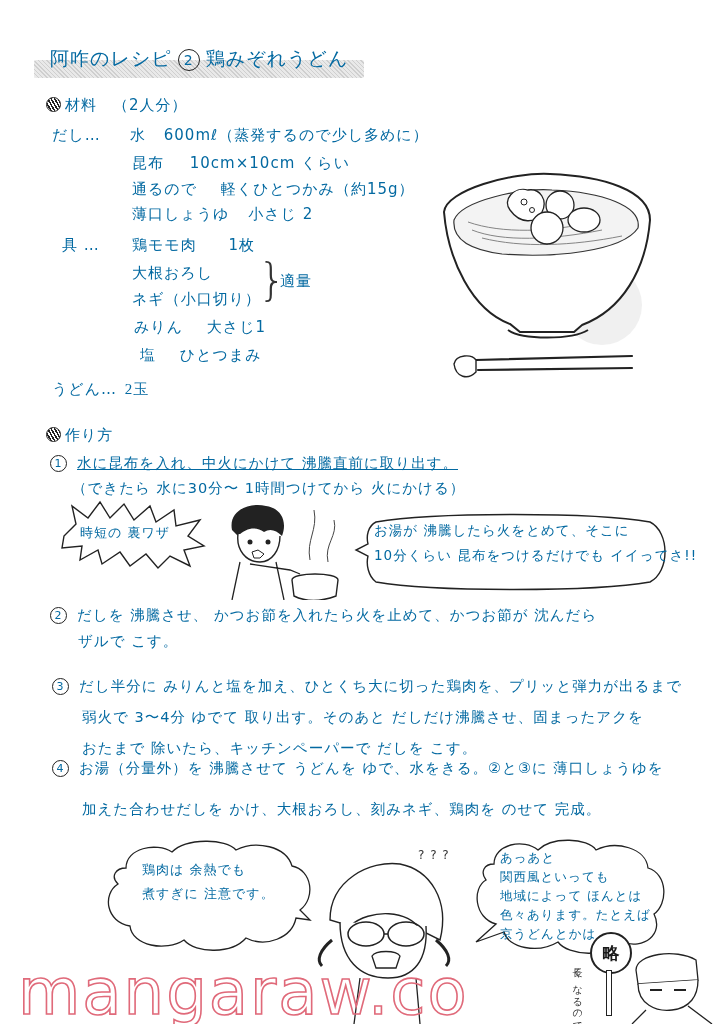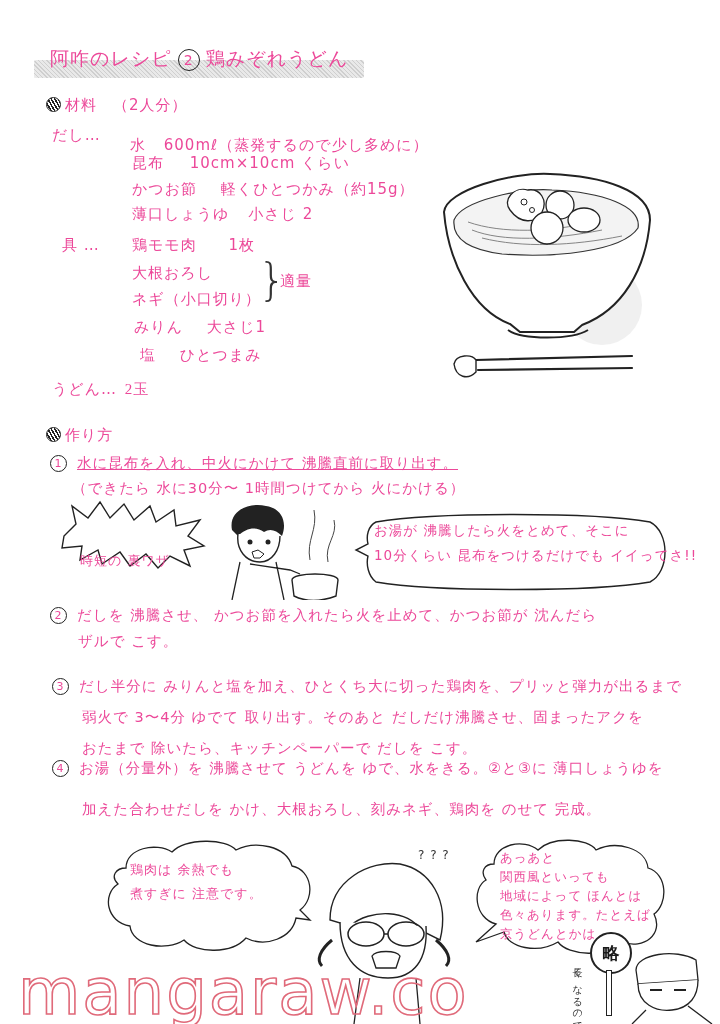--- a/index.html
+++ b/index.html
@@ -1,19 +1,19 @@
 <!DOCTYPE html>
 <html><head>
   <meta charset="utf-8">
   <style>
     html, body { margin:0; padding:0; background:#ffffff; }
     body { width:720px; height:1024px; position:relative; overflow:hidden;
            font-family:"DejaVu Sans", sans-serif; color:#1a1a1a; }
     .abs { position:absolute; }
-    .hand { font-family:"DejaVu Sans", sans-serif; color:#ec4899; white-space:nowrap; letter-spacing:1px; }
+    .hand { font-family:"DejaVu Sans", sans-serif; color:#0369a1; white-space:nowrap; letter-spacing:1px; }
 
     
     .title-band { left:34px; top:60px; width:330px; height:18px; background:repeating-linear-gradient(45deg,#cfcfcf 0 1px,#e9e9e9 1px 3px); border-radius:2px; }
     .title { left:50px; top:46px; font-size:19px; }
     .circled { display:inline-block; width:20px; height:20px; border:1.5px solid #222; border-radius:50%; text-align:center; line-height:20px; font-size:14px; margin:0 6px; }
 
     .section-head { font-size:15px; }
     .bullet { display:inline-block; width:13px; height:13px; border-radius:50%; background:repeating-linear-gradient(60deg,#222 0 1.5px,#fff 1.5px 3px); border:1.5px solid #222; vertical-align:-2px; margin-right:4px; }
 
     .ing { font-size:15px; }
@@ -35,30 +35,30 @@
 <div class="abs title-band"></div>
 <div class="abs hand title">
   <span>阿咋のレシピ</span><span class="circled">2</span><span>鶏みぞれうどん</span>
 </div>
 
 <div class="abs hand section-head" style="left:46px; top:96px;">
   <span class="bullet"></span><span>材料</span><span style="margin-left:16px;">（2人分）</span>
 </div>
 
 <div class="abs hand ing" style="left:52px; top:126px;">だし…</div>
-<div class="abs hand ing" style="left:130px; top:136px;">
+<div class="abs hand ing" style="left:130px; top:126px;">
   <span>水</span>
   <span style="margin-left:12px;">600mℓ（蒸発するので少し多めに）</span>
 </div>
 <div class="abs hand ing" style="left:132px; top:154px;">
   <span>昆布</span>
   <span style="margin-left:20px;">10cm×10cm くらい</span>
 </div>
 <div class="abs hand ing" style="left:132px; top:180px;">
-  <span>かつお節</span>
+  <span>通るので</span>
   <span style="margin-left:18px;">軽くひとつかみ（約15g）</span>
 </div>
 <div class="abs hand ing" style="left:132px; top:205px;">
   <span>薄口しょうゆ</span>
   <span style="margin-left:13px;">小さじ 2</span>
 </div>
 
 <div class="abs hand ing" style="left:62px; top:236px;">具 …</div>
 <div class="abs hand ing" style="left:132px; top:236px;">
   <span>鶏モモ肉</span>
@@ -107,21 +107,21 @@
 </div>
 
 <div class="abs hand step" style="left:50px; top:455px;text-decoration:underline;">
   <span class="num">1</span><span>水に昆布を入れ、中火にかけて 沸騰直前に取り出す。</span>
 </div>
 <div class="abs hand step" style="left:72px; top:481px;">（できたら 水に30分〜 1時間つけてから 火にかける）</div>
 
 <svg class="abs spiky" viewBox="0 0 150 70">
   <path d="M6 36 L18 24 L14 6 L30 18 L42 2 L52 18 L66 4 L76 20 L92 6 L98 22 L116 10 L118 26 L142 20 L130 36 L146 46 L126 50 L132 66 L112 56 L100 68 L88 54 L72 66 L62 52 L44 64 L40 50 L22 60 L24 46 L4 48 Z" fill="#fff" stroke="#222" stroke-width="1.4"></path>
 </svg>
-<div class="abs hand" style="left:80px; top:552px; font-size:13px;">時短の 裏ワザ</div>
+<div class="abs hand" style="left:80px; top:524px; font-size:13px;">時短の 裏ワザ</div>
 
 <svg class="abs" style="left:210px; top:500px;" width="140" height="100" viewBox="0 0 140 100">
   <path d="M22 30 C 18 10, 40 2, 56 6 C 70 8, 78 20, 72 36 C 66 30, 60 28, 54 32 C 46 26, 36 28, 28 36 Z" fill="#222"></path>
   <path d="M28 34 C 26 50, 36 62, 50 62 C 62 62, 70 50, 70 36" fill="#fff" stroke="#222" stroke-width="1.4"></path>
   <circle cx="40" cy="42" r="2.5" fill="#222"></circle>
     <circle cx="58" cy="42" r="2.5" fill="#222"></circle>
   <path d="M42 52 L48 50 L54 54 L50 58 L44 58 Z" fill="#fff" stroke="#222"></path>
   <path d="M30 62 L22 100 M66 62 L74 100 M40 64 L80 70 L90 74" stroke="#222" stroke-width="1.3" fill="none"></path>
   <path d="M82 80 C 82 72, 128 72, 128 80 L126 96 C 110 102, 96 102, 84 96 Z" fill="#fff" stroke="#222" stroke-width="1.4"></path>
   <path d="M100 60 C 96 40, 108 30, 104 10 M118 62 C 114 44, 128 36, 124 20" stroke="#444" stroke-width="1" fill="none"></path>
@@ -147,21 +147,21 @@
 <div class="abs hand step" style="left:82px; top:741px;">おたまで 除いたら、キッチンペーパーで だしを こす。</div>
 
 <div class="abs hand step" style="left:52px; top:760px;">
   <span class="num">4</span><span>お湯（分量外）を 沸騰させて うどんを ゆで、水をきる。②と③に 薄口しょうゆを</span>
 </div>
 <div class="abs hand step" style="left:82px; top:802px;">加えた合わせだしを かけ、大根おろし、刻みネギ、鶏肉を のせて 完成。</div>
 
 <svg class="abs" style="left:96px; top:838px;" width="240" height="120" viewBox="0 0 240 120">
   <path d="M30 30 C 30 10, 60 4, 76 14 C 90 0, 130 0, 140 12 C 160 2, 190 8, 196 28 C 216 32, 220 60, 204 72 L 214 82 L 200 80 C 196 100, 170 110, 150 100 C 136 116, 100 116, 88 102 C 70 114, 36 108, 34 88 C 10 84, 6 56, 22 46 C 14 38, 20 30, 30 30 Z" fill="#fff" stroke="#222" stroke-width="1.3"></path>
 </svg>
-<div class="abs hand cloud-text" style="left:130px; top:858px;">
+<div class="abs hand cloud-text" style="left:142px; top:858px;">
   <div>鶏肉は 余熱でも</div>
   <div>煮すぎに 注意です。</div>
 </div>
 
 <svg class="abs" style="left:310px; top:850px;" width="150" height="174" viewBox="0 0 150 174">
   <path d="M20 70 C 20 30, 60 10, 90 14 C 120 20, 140 50, 130 90 L 110 80 C 100 60, 60 58, 40 76 Z" fill="#fff" stroke="#222" stroke-width="1.4"></path>
   <path d="M30 72 C 30 110, 50 128, 78 128 C 104 128, 118 110, 116 76" fill="#fff" stroke="#222" stroke-width="1.4"></path>
   <ellipse cx="56" cy="84" rx="18" ry="12" fill="none" stroke="#222" stroke-width="1.5"></ellipse>
   <ellipse cx="96" cy="84" rx="18" ry="12" fill="none" stroke="#222" stroke-width="1.5"></ellipse>
   <path d="M74 84 L78 84" stroke="#222" stroke-width="1.5"></path>

